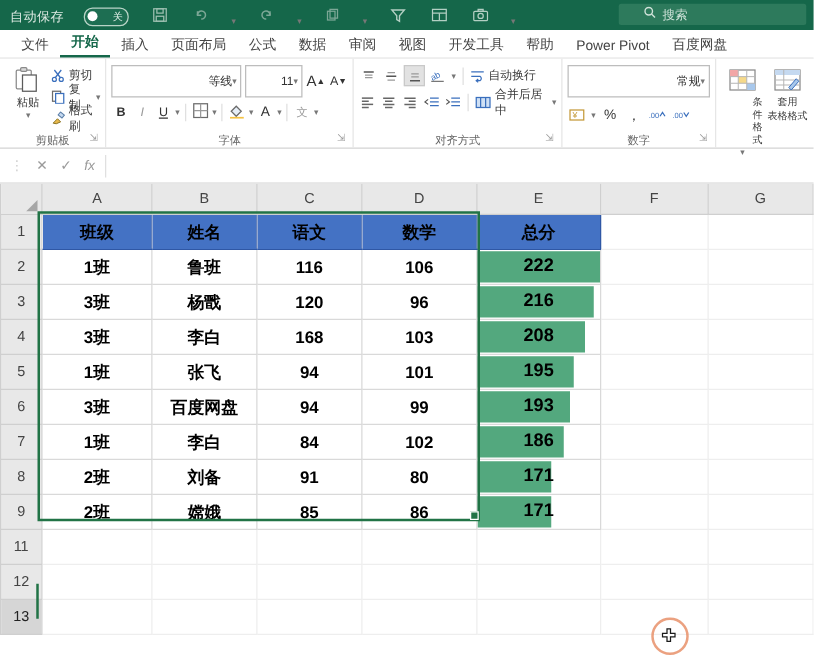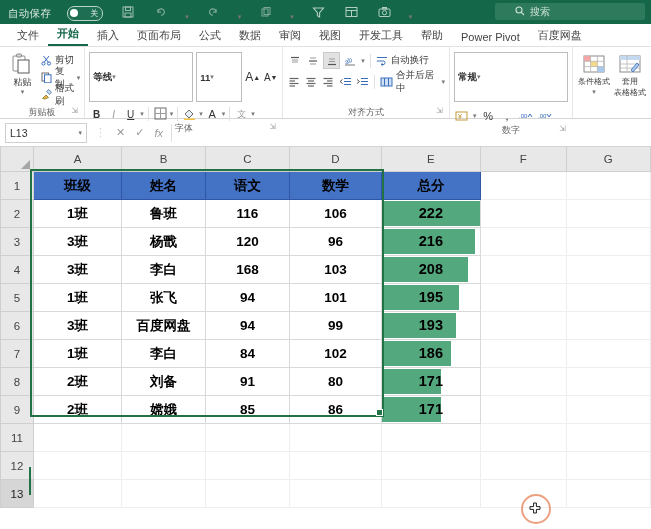--- a/index.html
+++ b/index.html
@@ -62,21 +62,21 @@
   .bigbtn .lbl{font-size:9px;color:#3a3a3a;text-align:center;line-height:10px;}
   .smallcol{display:flex;flex-direction:column;gap:2px;padding-top:3px;}
   .smallbtn{display:flex;align-items:center;gap:3px;font-size:9.5px;color:#3a3a3a;height:15px;}
   .ico{display:inline-flex;align-items:center;justify-content:center;}
   .chev{font-size:7px;color:#777;}
   
   .fontrow1{display:flex;align-items:center;gap:3px;padding-top:2px;}
   .fontrow2{display:flex;align-items:center;gap:2px;padding-top:4px;}
   .combo{
     height:16px;border:1px solid #bdbdbd;background:#fff;display:flex;align-items:center;
-    padding:16px 3px;font-size:9.5px;color:#333;justify-content:flex-start;font-weight:bold;
+    padding:4px 3px;font-size:9.5px;color:#333;justify-content:flex-end;
   }
   .fbtn{
     min-width:15px;height:16px;display:flex;align-items:center;justify-content:center;
     font-size:10px;color:#333;
   }
   .sep{width:1px;height:14px;background:#e0e0e0;margin:0 2px;}
   
   .alignrow{display:flex;align-items:center;gap:2px;}
   .algbtn{
     width:15px;height:15px;display:flex;align-items:center;justify-content:center;
@@ -489,21 +489,21 @@
               <rect x="2" y="2" width="20" height="16" fill="#fff" stroke="#8a8a8a" stroke-width="1"></rect>
               <rect x="2" y="2" width="6.6" height="5.3" fill="#f2a6a6"></rect>
               <rect x="8.6" y="7.3" width="6.8" height="5.3" fill="#f5d98a"></rect>
               <rect x="15.4" y="12.6" width="6.6" height="5.4" fill="#a8c8ec"></rect>
               <line x1="8.6" y1="2" x2="8.6" y2="18" stroke="#b5b5b5" stroke-width=".8"></line>
               <line x1="15.4" y1="2" x2="15.4" y2="18" stroke="#b5b5b5" stroke-width=".8"></line>
               <line x1="2" y1="7.3" x2="22" y2="7.3" stroke="#b5b5b5" stroke-width=".8"></line>
               <line x1="2" y1="12.6" x2="22" y2="12.6" stroke="#b5b5b5" stroke-width=".8"></line>
             </svg>
         </span>
-        <span class="lbl" style="font-size:8px;">条件格式</span>
+        <span class="lbl" style="font-size:8px;margin-left:24px;">条件格式</span>
         <span class="chev">▾</span>
       </div>
       <div class="bigbtn" style="width:34px;">
         <span class="ico">
           <svg width="24" height="22" viewBox="0 0 24 22">
               <rect x="2" y="2" width="20" height="16" fill="#fff" stroke="#8a8a8a" stroke-width="1"></rect>
               <rect x="2" y="2" width="20" height="4" fill="#c5d9f0"></rect>
               <line x1="2" y1="10" x2="22" y2="10" stroke="#b5b5b5" stroke-width=".8"></line>
               <line x1="2" y1="14" x2="22" y2="14" stroke="#b5b5b5" stroke-width=".8"></line>
               <line x1="9" y1="2" x2="9" y2="18" stroke="#b5b5b5" stroke-width=".8"></line>
@@ -512,24 +512,20 @@
         </span>
         <span class="lbl" style="font-size:8px;">套用</span>
         <span class="lbl" style="font-size:8px;">表格格式</span>
       </div>
     </div>
     <div class="rgroup-title">&nbsp;</div>
   </div>
 </div>
 
 <div class="fbar">
-  <div class="namebox">
-    <span>L13</span>
-    <span class="chev">▾</span>
-  </div>
   <div class="fbtns">
     <span style="color:#d0d0d0;">⋮</span>
     <span>✕</span>
     <span>✓</span>
     <span style="font-style:italic;">fx</span>
   </div>
   <div class="finput"></div>
 </div>
 
 <div class="gridwrap">

